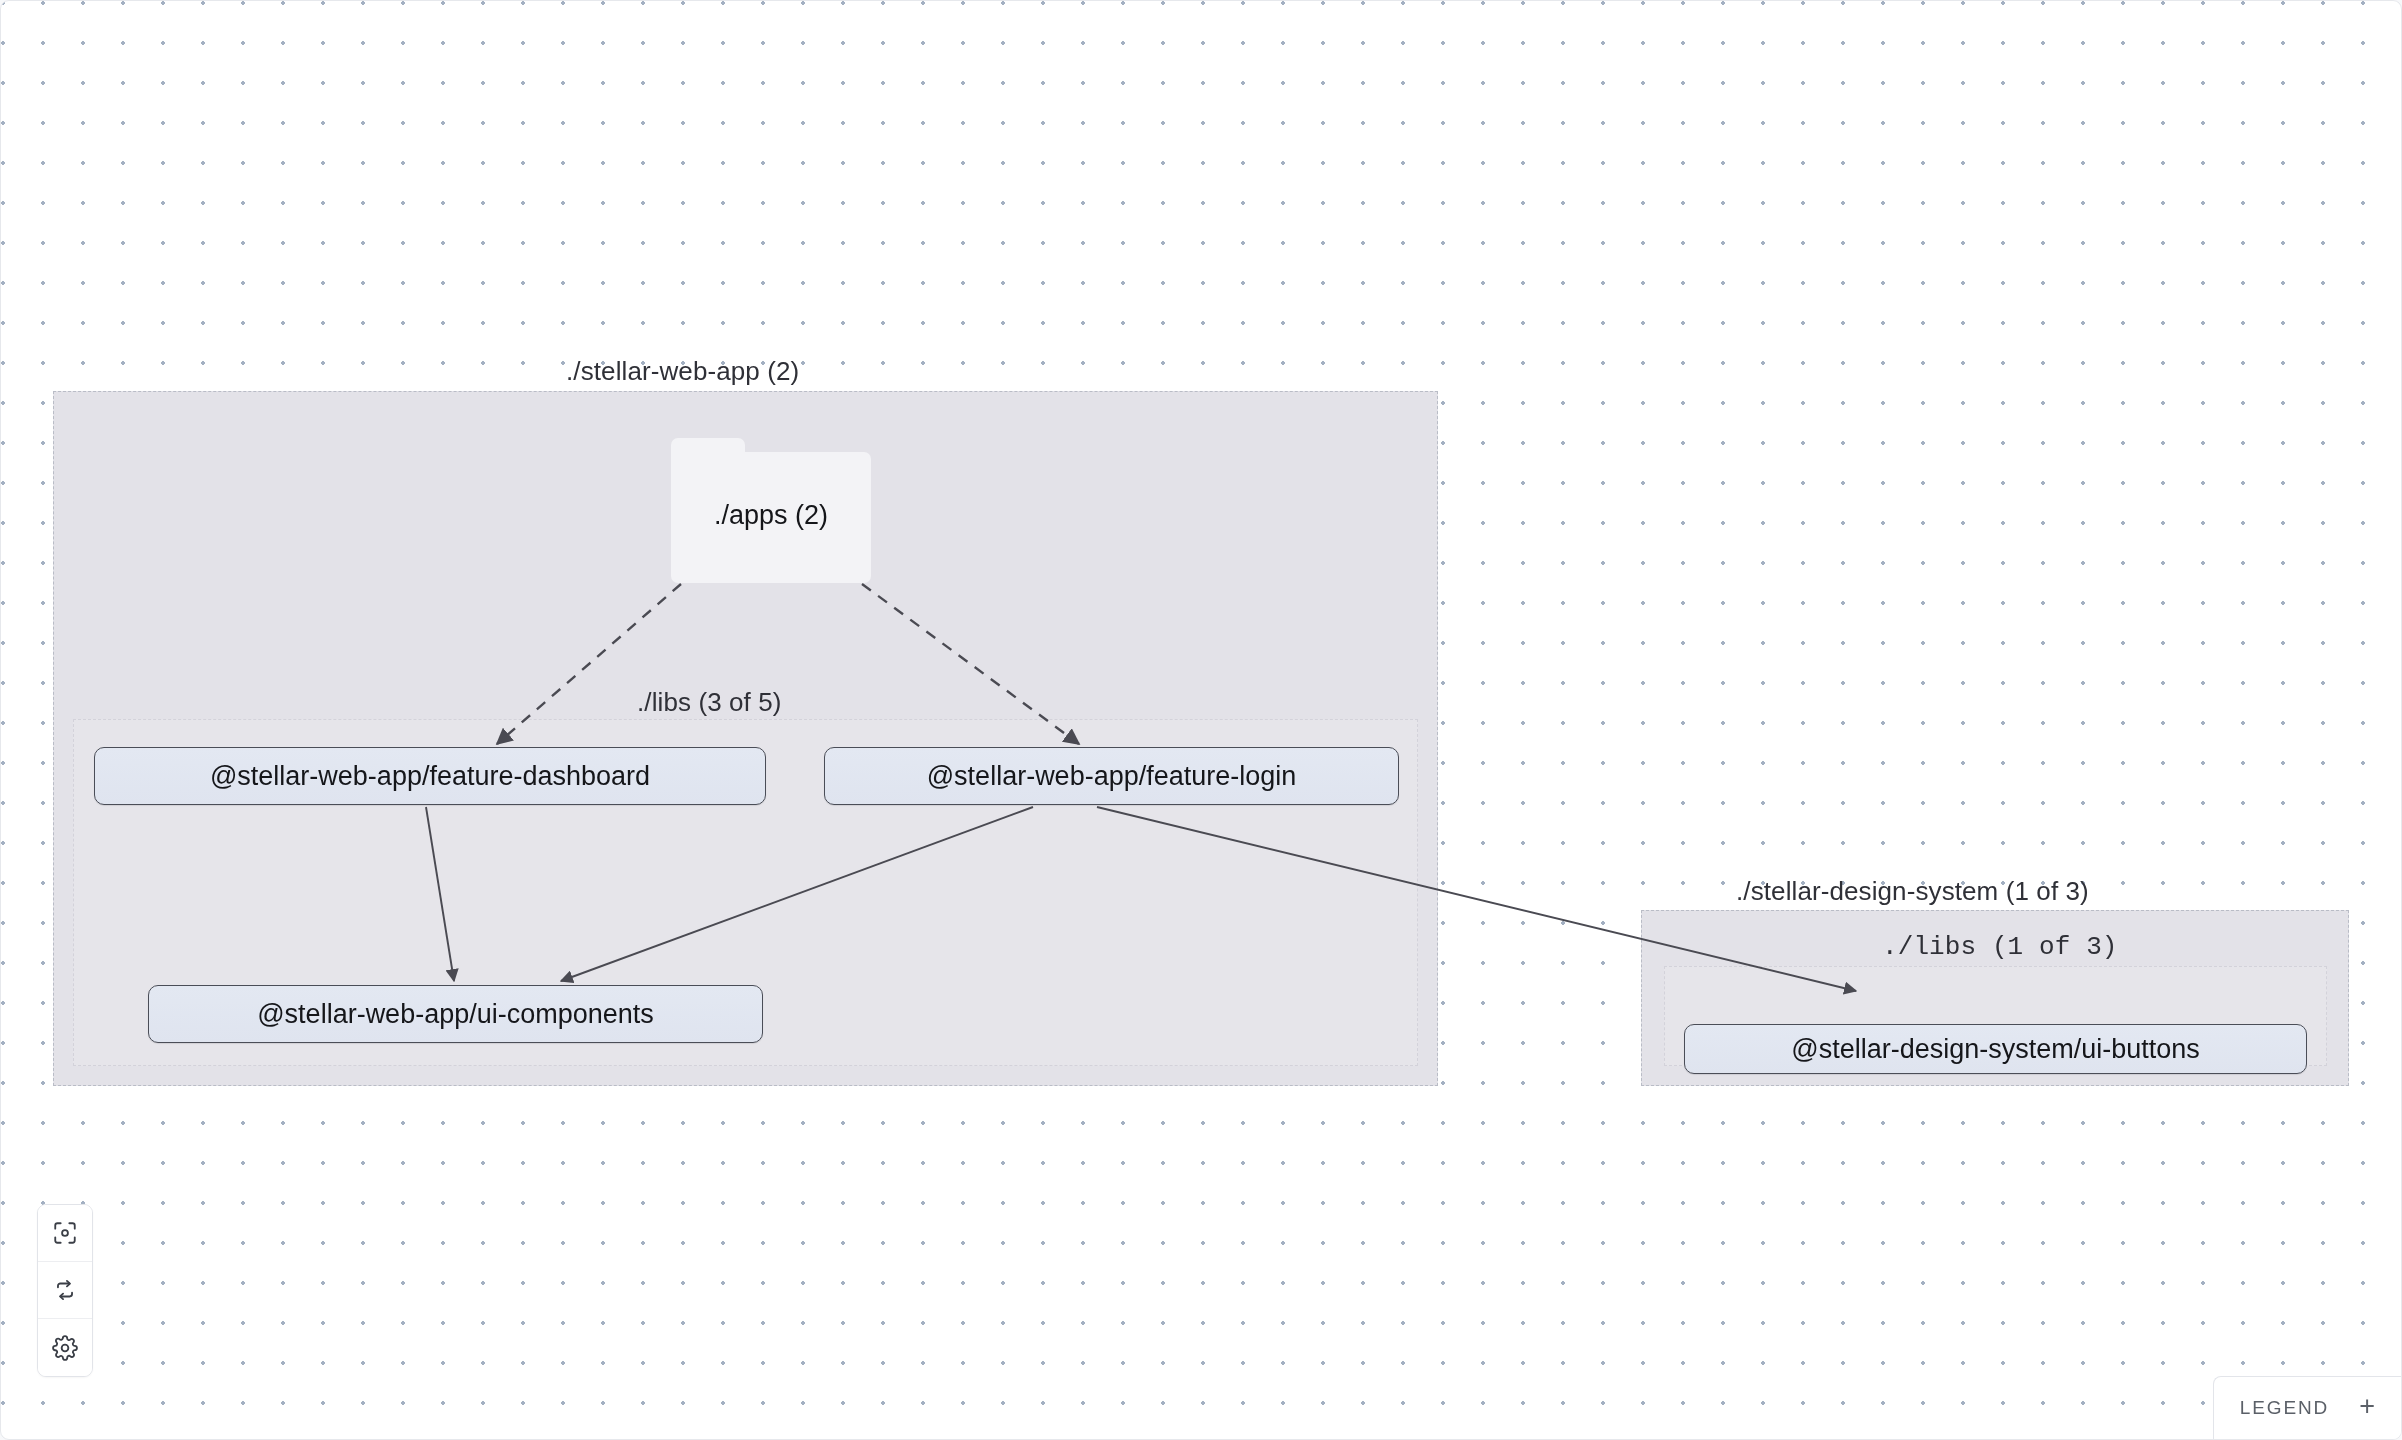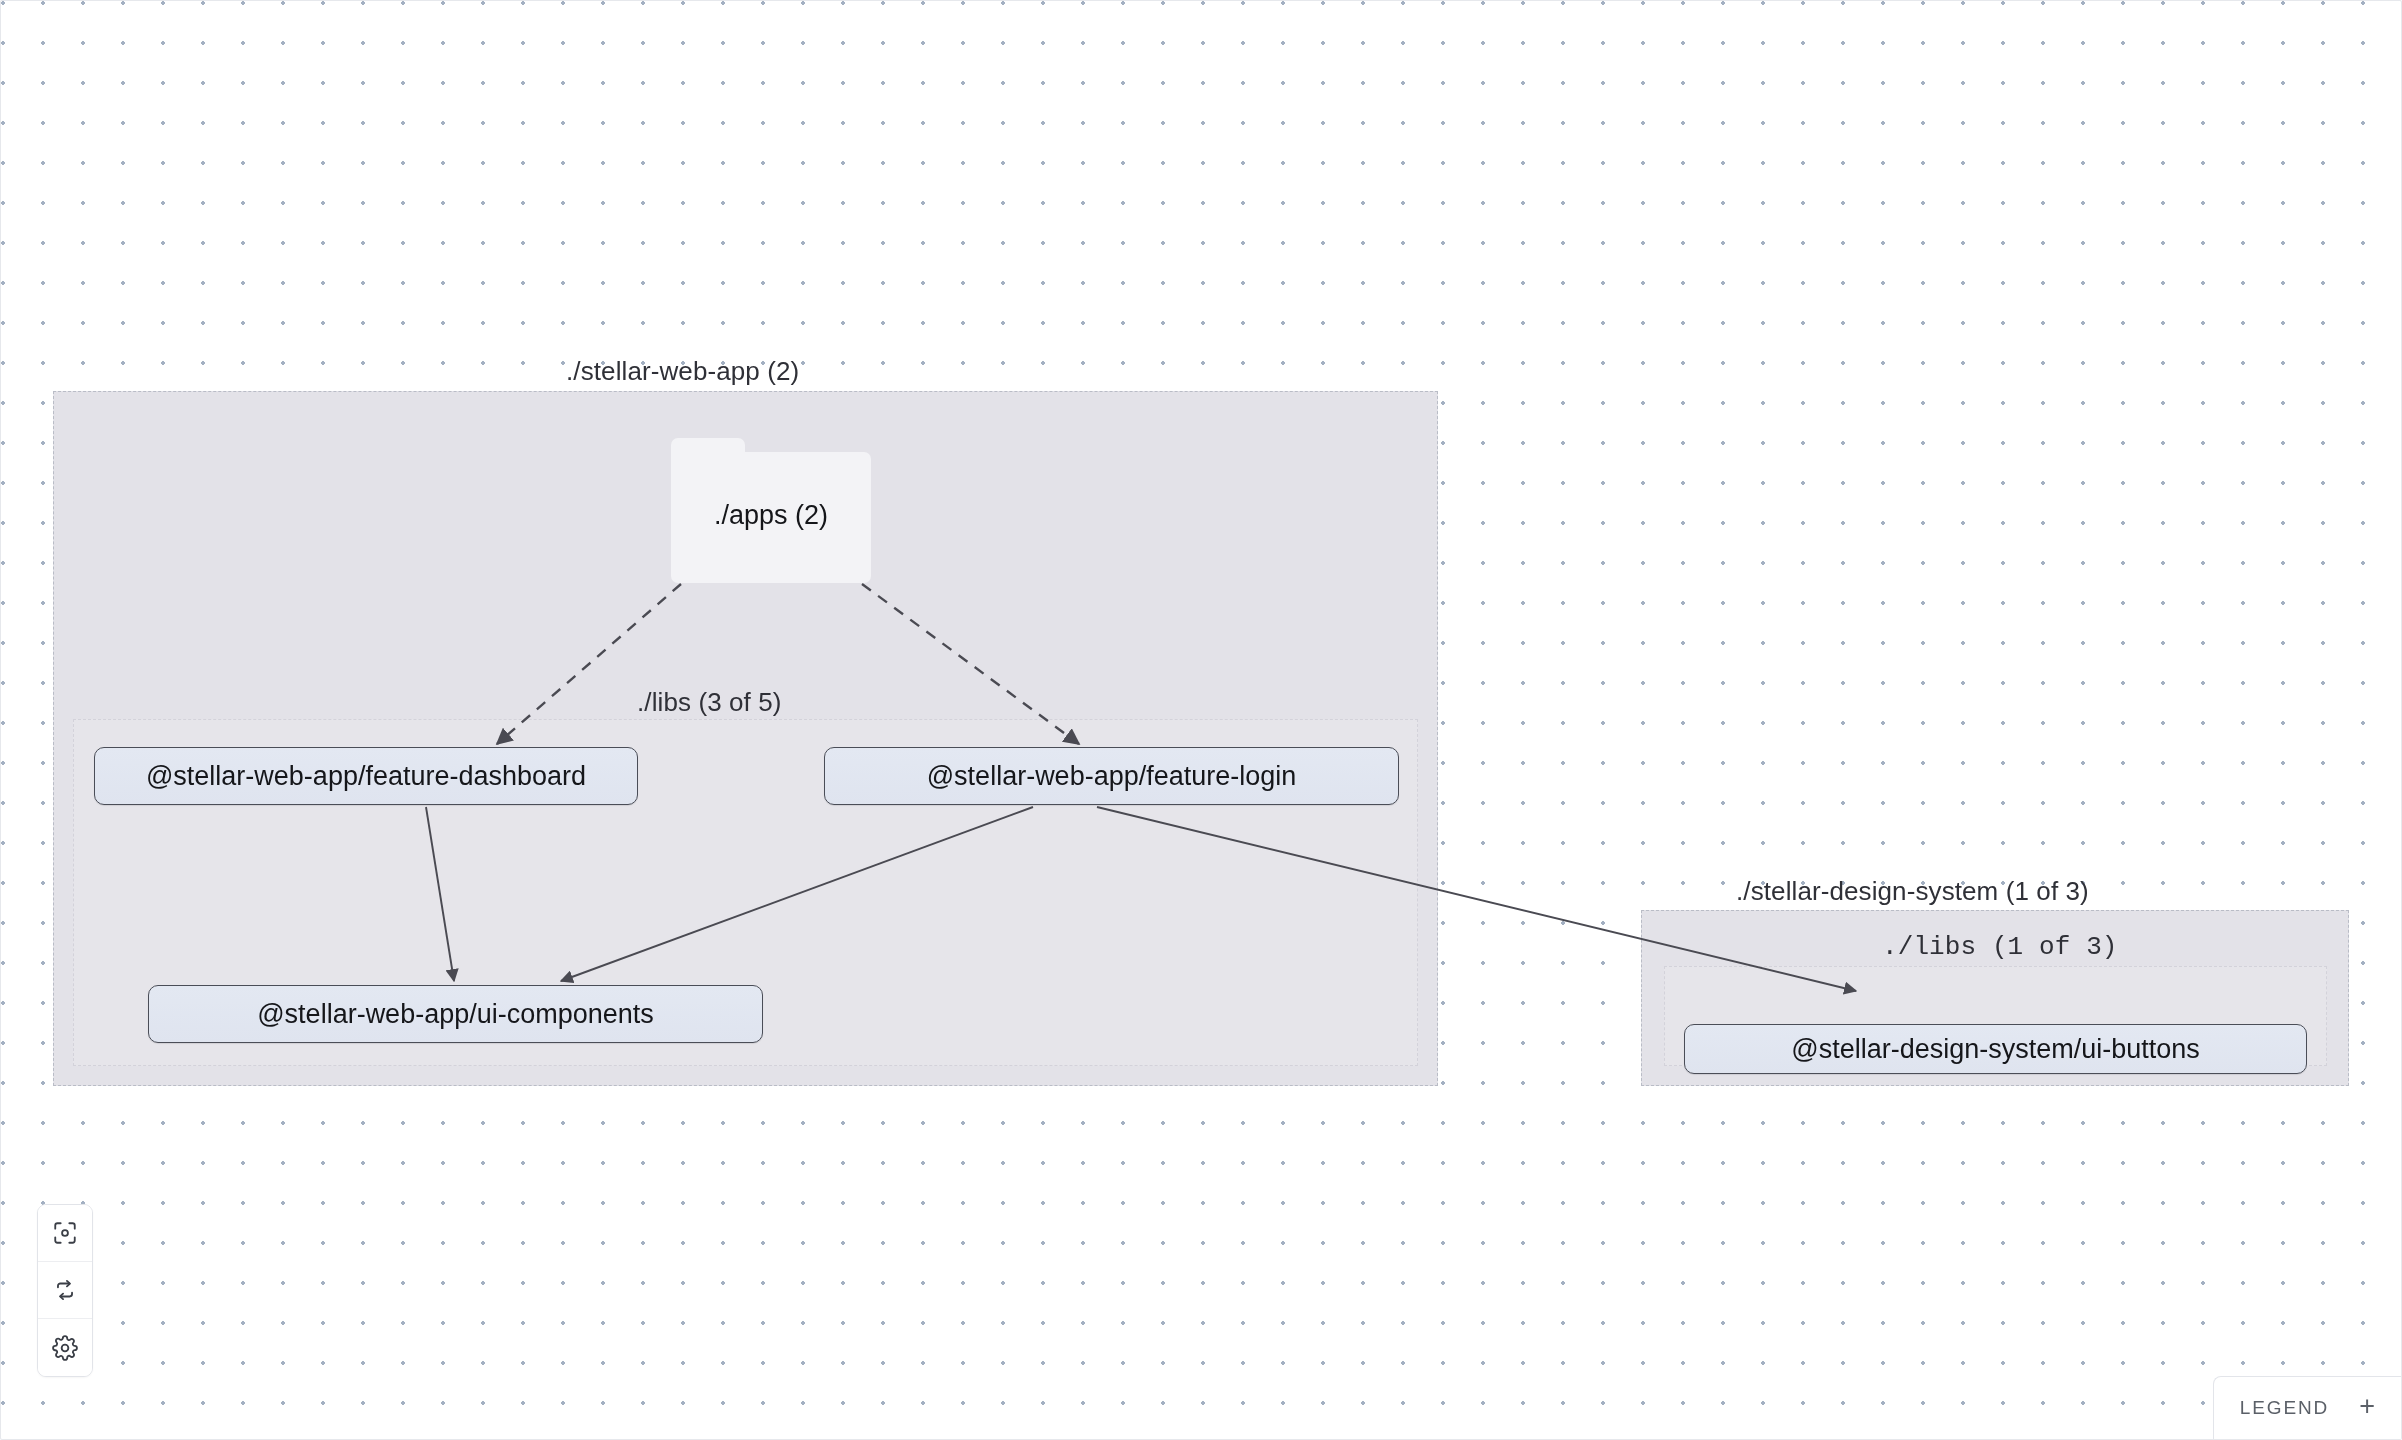--- a/index.html
+++ b/index.html
@@ -10,21 +10,21 @@
     overflow: hidden;
   }
 
   #canvas {
     position: relative;
     width: 2402px; height: 1440px;
     background-color: #ffffff;
     background-image: radial-gradient(circle, #a3b0c2 1.6px, transparent 1.7px);
     background-size: 40px 40px;
     background-position: 22px 22px;
-    border-radius: 2px;
+    border-radius: 9px;
     border: 1px solid #e6e8ec;
     overflow: hidden;
   }
 
   
   #edges {
     position: absolute; left: 0; top: 0;
     width: 2402px; height: 1440px;
     pointer-events: none;
     z-index: 5;
@@ -186,21 +186,21 @@
       </g>
   </svg>
 
   <div class="folder" id="folder-apps" style="left: 670px; top: 437px; width: 200px; height: 145px;">
     <div class="fld-tab" style="background: rgb(243, 243, 246);"></div>
     <div class="fld-body" style="background: rgb(243, 243, 246);">
       <span class="fld-label">./apps (2)</span>
     </div>
   </div>
 
-  <div class="node" id="node-feature-dashboard" style="left: 93px; top: 746px; width: 544px; height: 58px; text-align: center;">@stellar-web-app/feature-dashboard</div>
+  <div class="node" id="node-feature-dashboard" style="left: 93px; top: 746px; width: 672px; height: 58px; text-align: center;">@stellar-web-app/feature-dashboard</div>
   <div class="node" id="node-ui-components" style="left: 147px; top: 984px; width: 615px; height: 58px;">@stellar-web-app/ui-components</div>
   <div class="node" id="node-feature-login" style="left: 823px; top: 746px; width: 575px; height: 58px;">@stellar-web-app/feature-login</div>
   <div class="node" id="node-ui-buttons" style="left: 1683px; top: 1023px; width: 623px; height: 50px;">@stellar-design-system/ui-buttons</div>
 
   <div id="controls">
     <div class="ctl">
       <span>
         <svg width="26" height="26" viewBox="0 0 24 24" fill="none" stroke="#3b3f47" stroke-width="1.7" stroke-linecap="round" stroke-linejoin="round">
           <path d="M3 8 V5 a2 2 0 0 1 2-2 h3"></path>
           <path d="M16 3 h3 a2 2 0 0 1 2 2 v3"></path>

